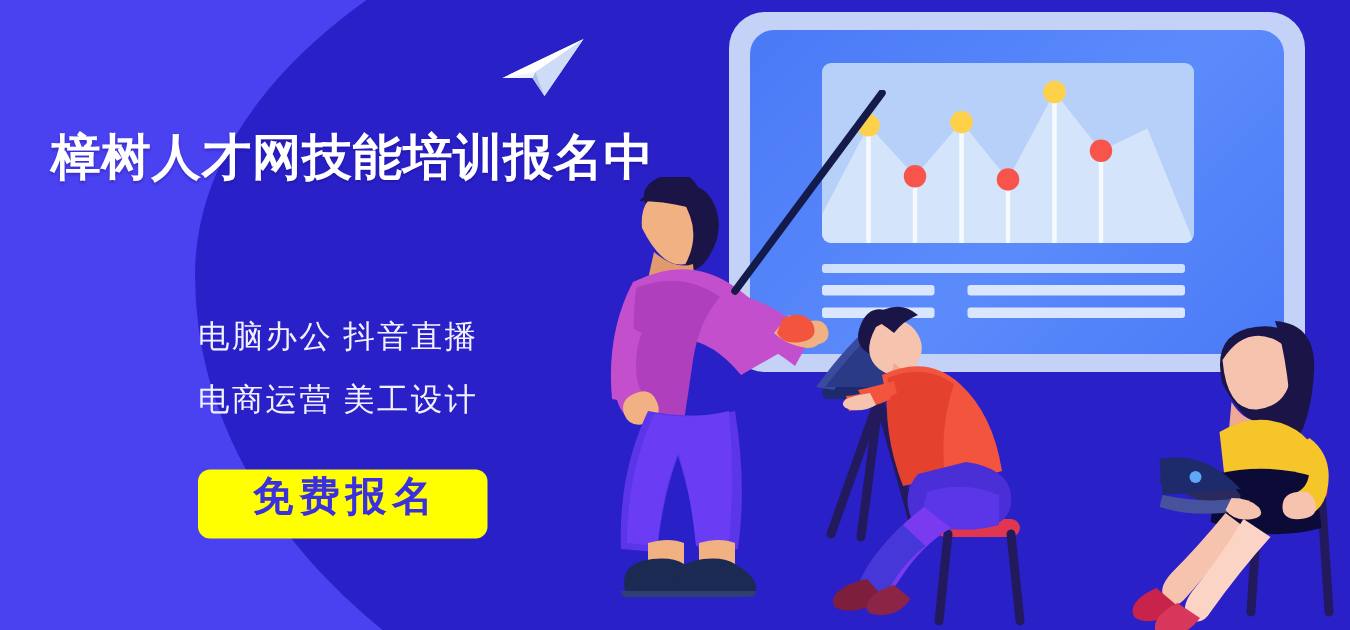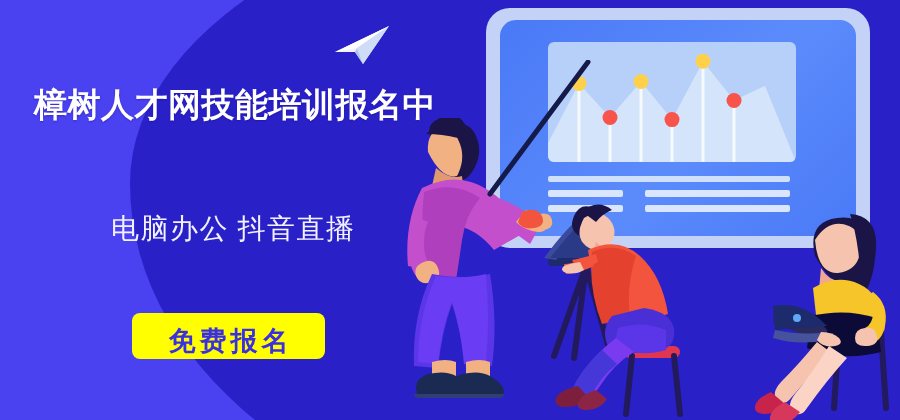--- a/index.html
+++ b/index.html
@@ -31,33 +31,33 @@
     letter-spacing:0.5px;white-space:nowrap;
     text-shadow:0 1px 2px rgba(20,10,120,.35);
   }
   .t2{
     position:absolute;left:46px;top:144px;
     font-size:45px;font-weight:700;color:#ffffff;
     letter-spacing:8px;white-space:nowrap;
     text-shadow:0 2px 3px rgba(20,10,120,.35);
   }
   .sub{
-    position:absolute;left:111px;
-    font-size:28px;font-weight:400;color:#f2f1ff;
+    position:absolute;left:132px;
+    font-size:21px;font-weight:400;color:#f2f1ff;
     letter-spacing:1.5px;white-space:nowrap;
   }
   .sub1{top:210px;}
   .sub2{top:252px;}
 
   
   .cta{
     position:absolute;left:132px;top:313px;
     width:193px;height:46px;
     background:#ffff00;border-radius:8px;
-    display:flex;align-items:flex-end;justify-content:center;
+    display:flex;align-items:flex-start;justify-content:center;
     cursor:pointer;
   }
   .cta span{
     font-size:27px;font-weight:700;color:#3a30e0;letter-spacing:4px;
     padding-left:4px;
   }
 
   
   .plane{left:333px;top:22px;width:58px;height:44px;}
 
@@ -203,19 +203,20 @@
     <path d="M60 276 l56 0 q0 4 -6 4 l-46 0 q-4 0 -4 -4 Z" fill="#2f3f73"></path>
   </svg>
 
   <svg class="layer sh" style="left:470px;top:60px;" width="130" height="160" viewBox="0 0 130 160">
     <path d="M118 2 L20 134" stroke="#141a4a" stroke-width="5" stroke-linecap="round"></path>
   </svg>
 
   <div class="layer txt">
     <div class="t1">樟树人才网技能培训报名中</div>
     <div class="sub sub1">电脑办公  抖音直播</div>
+    <div class="sub sub2">电商运营  美工设计</div>
   </div>
 
   <div class="cta">
     <span>免费报名</span>
   </div>
 
 </div>
 
 </body></html>

